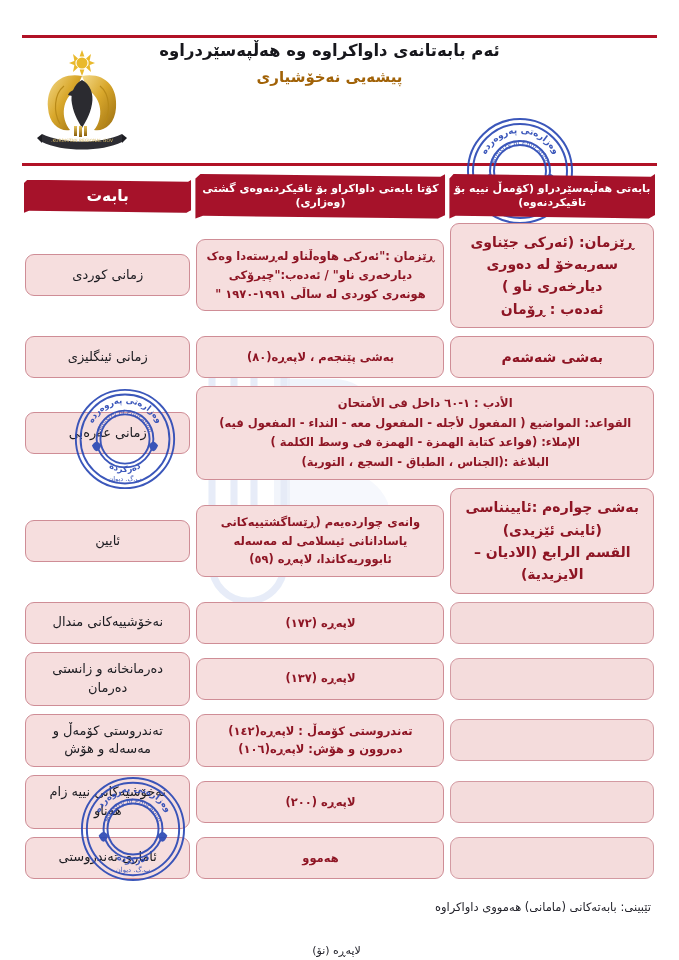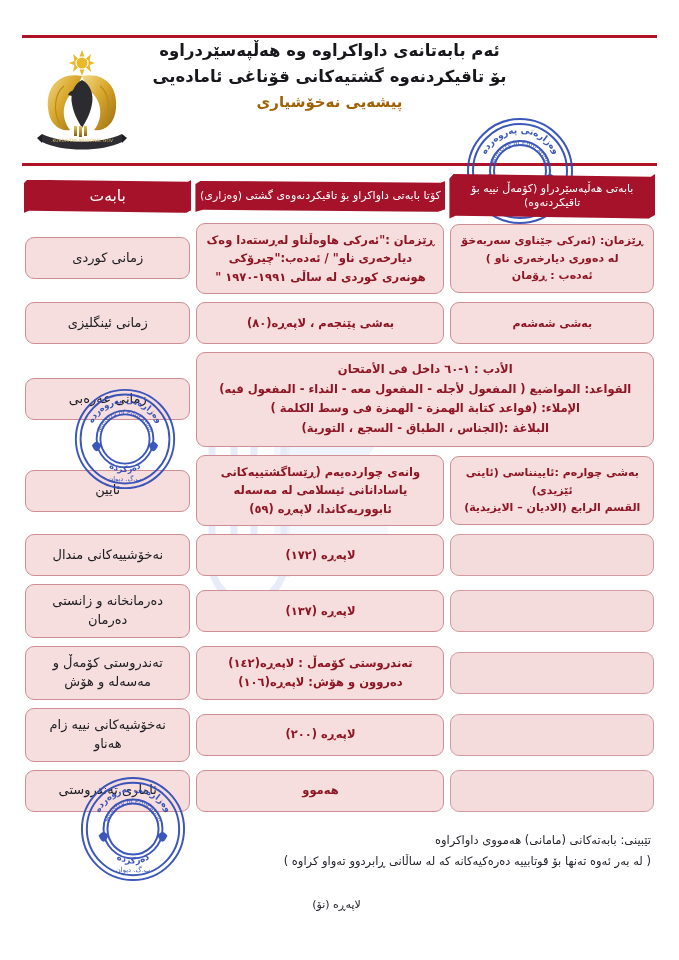--- a/index.html
+++ b/index.html
@@ -83,21 +83,21 @@
     border:0;
   }
   col.c-subject{width:27%;}
   col.c-final{width:40%;}
   col.c-susp{width:33%;}
   .rib-cell{padding:0 2px !important;}
   .rib-inner{
     background:#a6122a;
     color:#fff;
     text-align:center;
-    font-weight:normal;
+    font-weight:bold;
     padding:8px 4px 9px;
     position:relative;
     clip-path:polygon(0 10%,2% 0,98% 6%,100% 0,100% 92%,97% 100%,3% 94%,0 100%);
     box-shadow:0 2px 2px rgba(0,0,0,.18);
   }
   .rib-inner.big{font-size:15.5px;letter-spacing:.3px;padding:7px 4px 8px;}
   .rib-inner.small{font-size:11px;line-height:1.25;}
 
   
   .cellbox{
@@ -126,21 +126,21 @@
     line-height:1.62;
   }
   .content-ar{
     font-size:11.5px;
     color:#8e1524;
     font-weight:bold;
     line-height:1.7;
     direction:rtl;
   }
   .content-plain{
-    font-size:11px;
+    font-size:14px;
     color:#8e1524;
     font-weight:bold;
     line-height:1.6;
   }
 
   
   .foot{
     margin-top:14px;
     text-align:right;
     position:relative;
@@ -220,21 +220,20 @@
 
         <path d="M6 88 C26 98 66 98 86 88 L86 96 C66 106 26 106 6 96 Z" fill="#2d2d33"></path>
         <path d="M6 88 L1 92 L6 97 Z" fill="#1d1d22"></path>
         <path d="M86 88 L91 92 L86 97 Z" fill="#1d1d22"></path>
         <text x="46" y="96" font-size="4.4" fill="#d9bb6a" text-anchor="middle" font-family="'DejaVu Sans',sans-serif">KURDISTAN REGIONAL GOV.</text>
       </svg>
     </div>
 
     <div class="head-text">
       <div>ئەم بابەتانەی داواکراوە وە هەڵپەسێردراوە</div>
-      <div>بۆ تاقیکردنەوە گشتیەکانی قۆناغی ئامادەیی</div>
       <div class="hl-red">پیشەیی نەخۆشیاری</div>
     </div>
 
     <div class="stamp" style="left:auto;right:82px;top:78px;">
       <svg viewBox="0 0 110 110" width="110" height="110" aria-hidden="true">
         <g fill="none" stroke="#2b49b5" stroke-width="2">
           <circle cx="55" cy="55" r="52"></circle>
           <circle cx="55" cy="55" r="47"></circle>
           <circle cx="55" cy="55" r="30"></circle>
           <circle cx="55" cy="55" r="26"></circle>
@@ -482,17 +481,16 @@
       <g fill="#2b49b5">
         <path d="M20 62 q5 -8 10 0 q-5 12 -10 0 z"></path>
         <path d="M90 62 q-5 -8 -10 0 q5 12 10 0 z"></path>
       </g>
       <text x="55" y="99" font-size="7" fill="#2b49b5" text-anchor="middle" font-family="'DejaVu Sans',sans-serif">ب.گ. دیوان</text>
     </svg>
   </div>
 
   <div class="foot">
     <div>تێبینی: بابەتەکانی (مامانی) هەمووی داواکراوە</div>
-    <div>( لە بەر ئەوە تەنها بۆ قوتابییە دەرەکیەکانە کە لە ساڵانی ڕابردوو تەواو کراوە )</div>
     <div class="pageno">لاپەڕە (نۆ)</div>
   </div>
 
 </div>
 
 </body></html>

